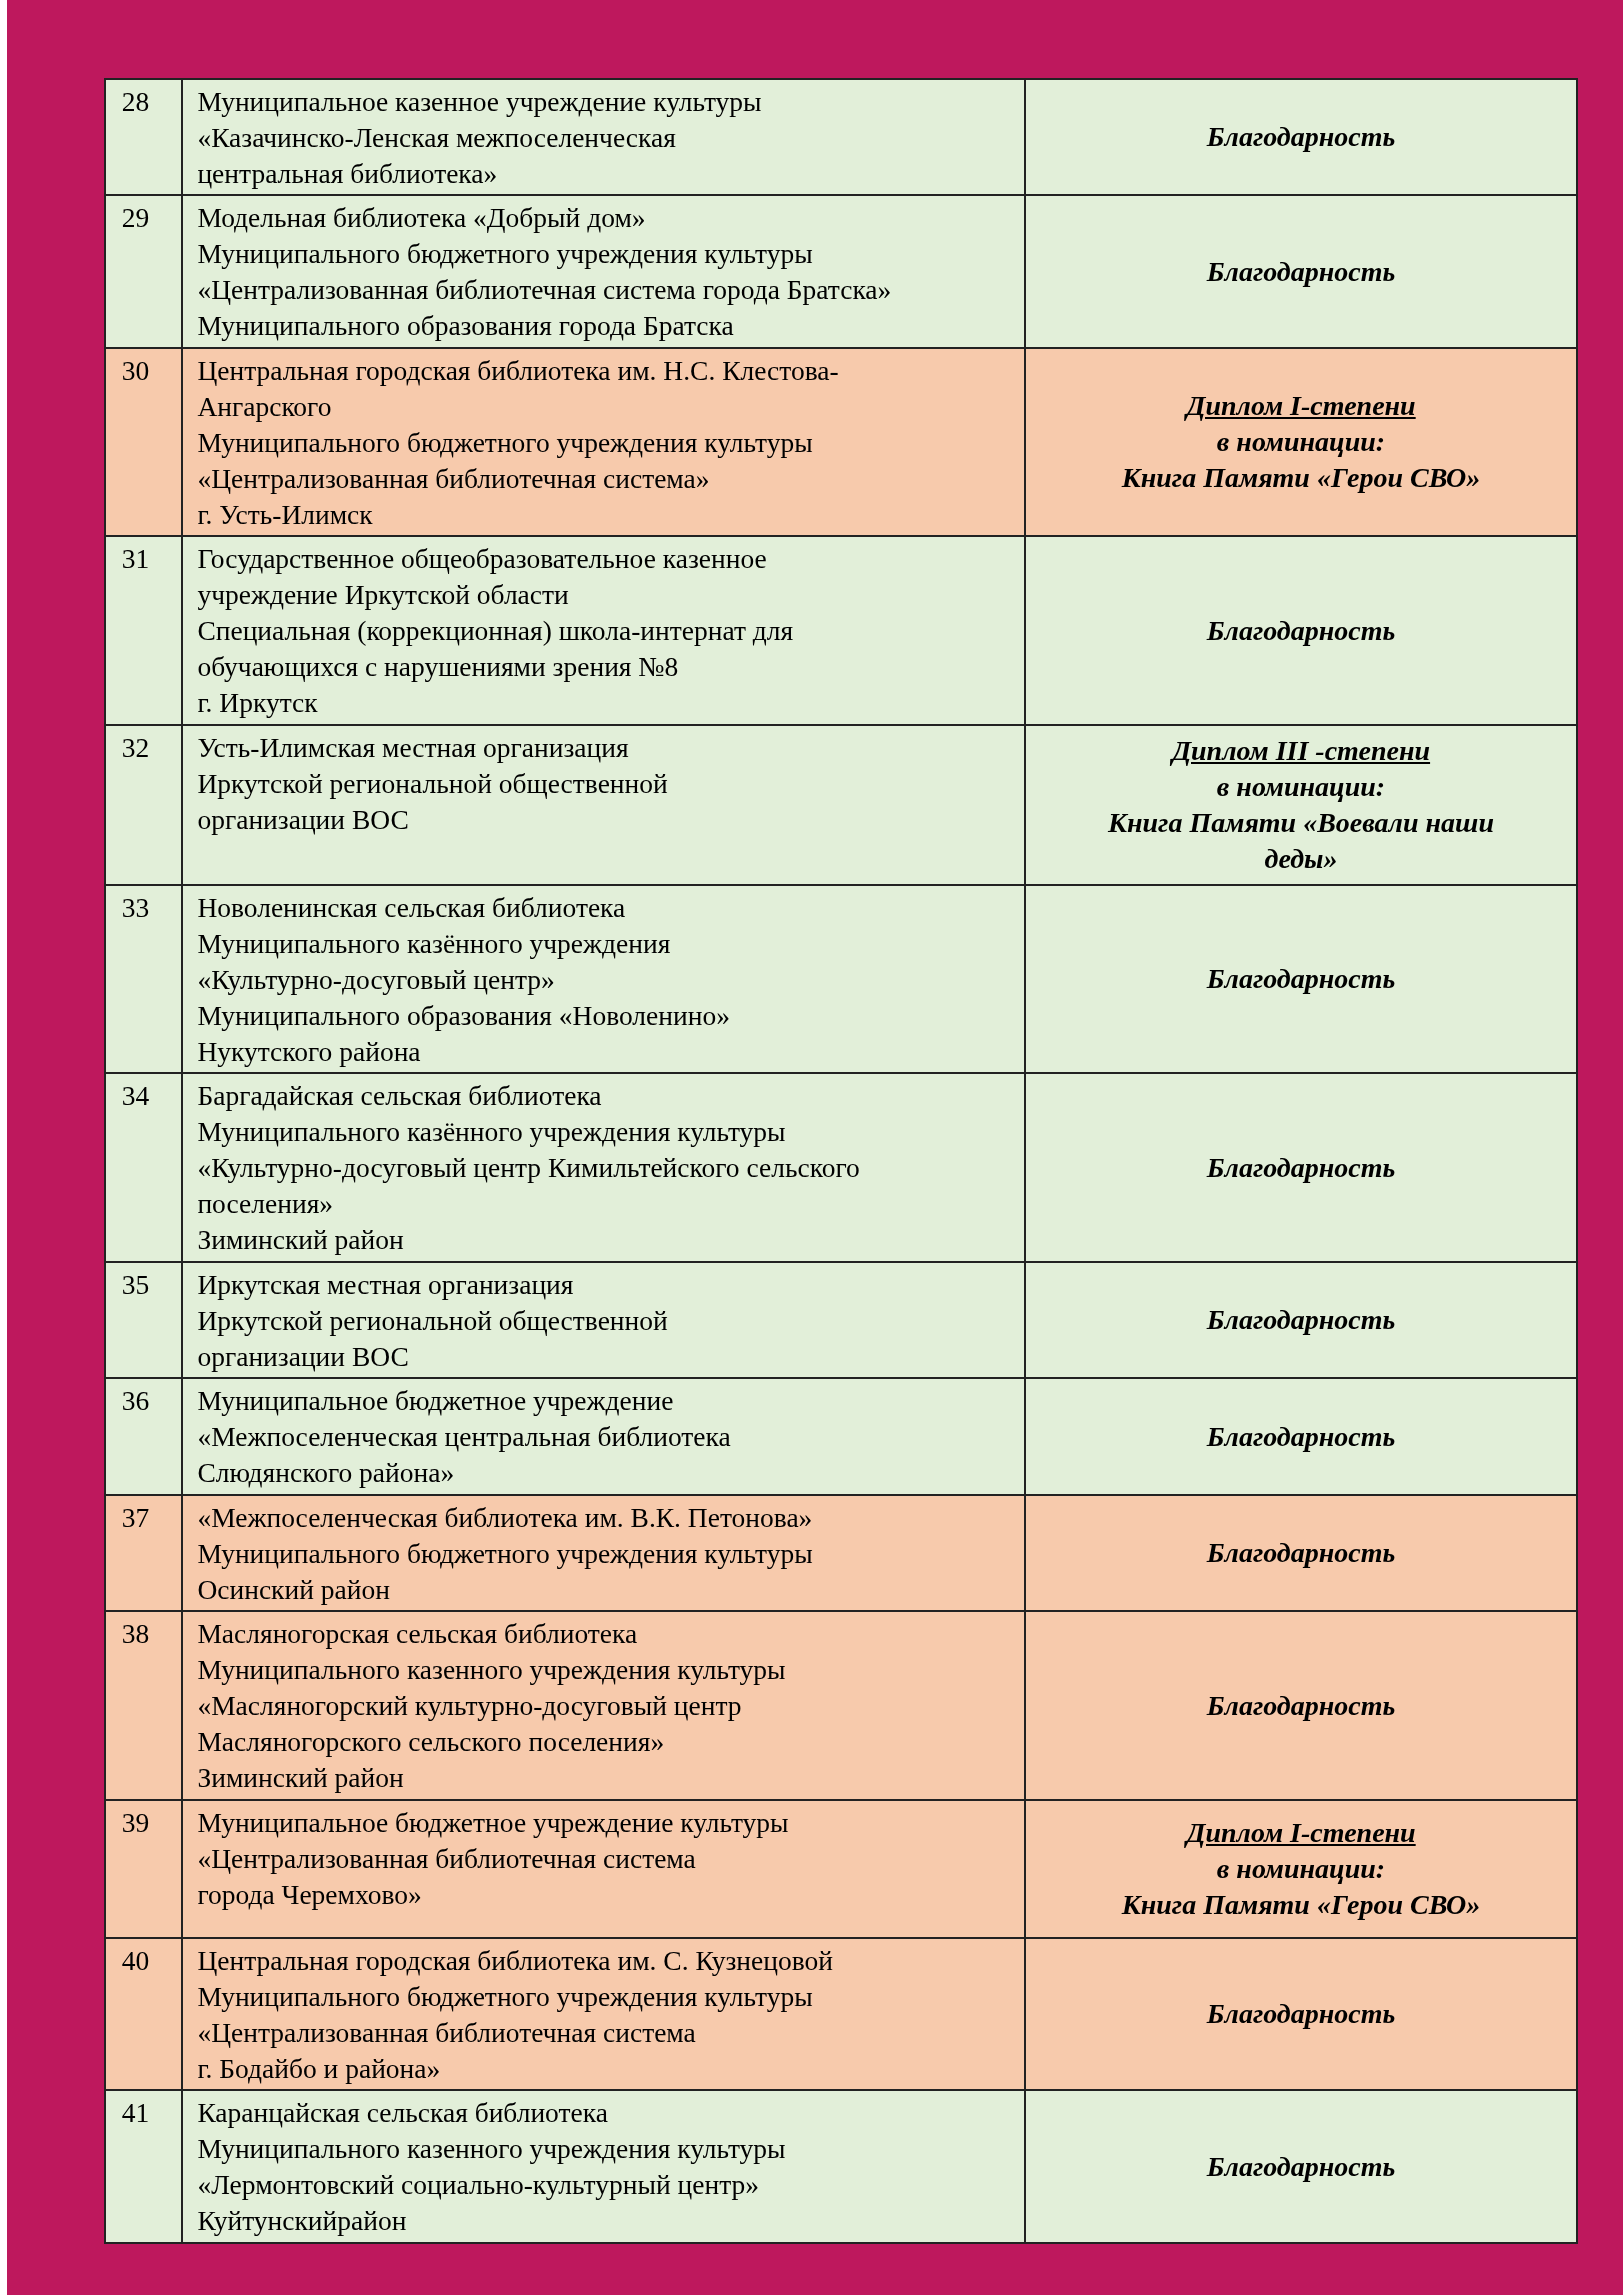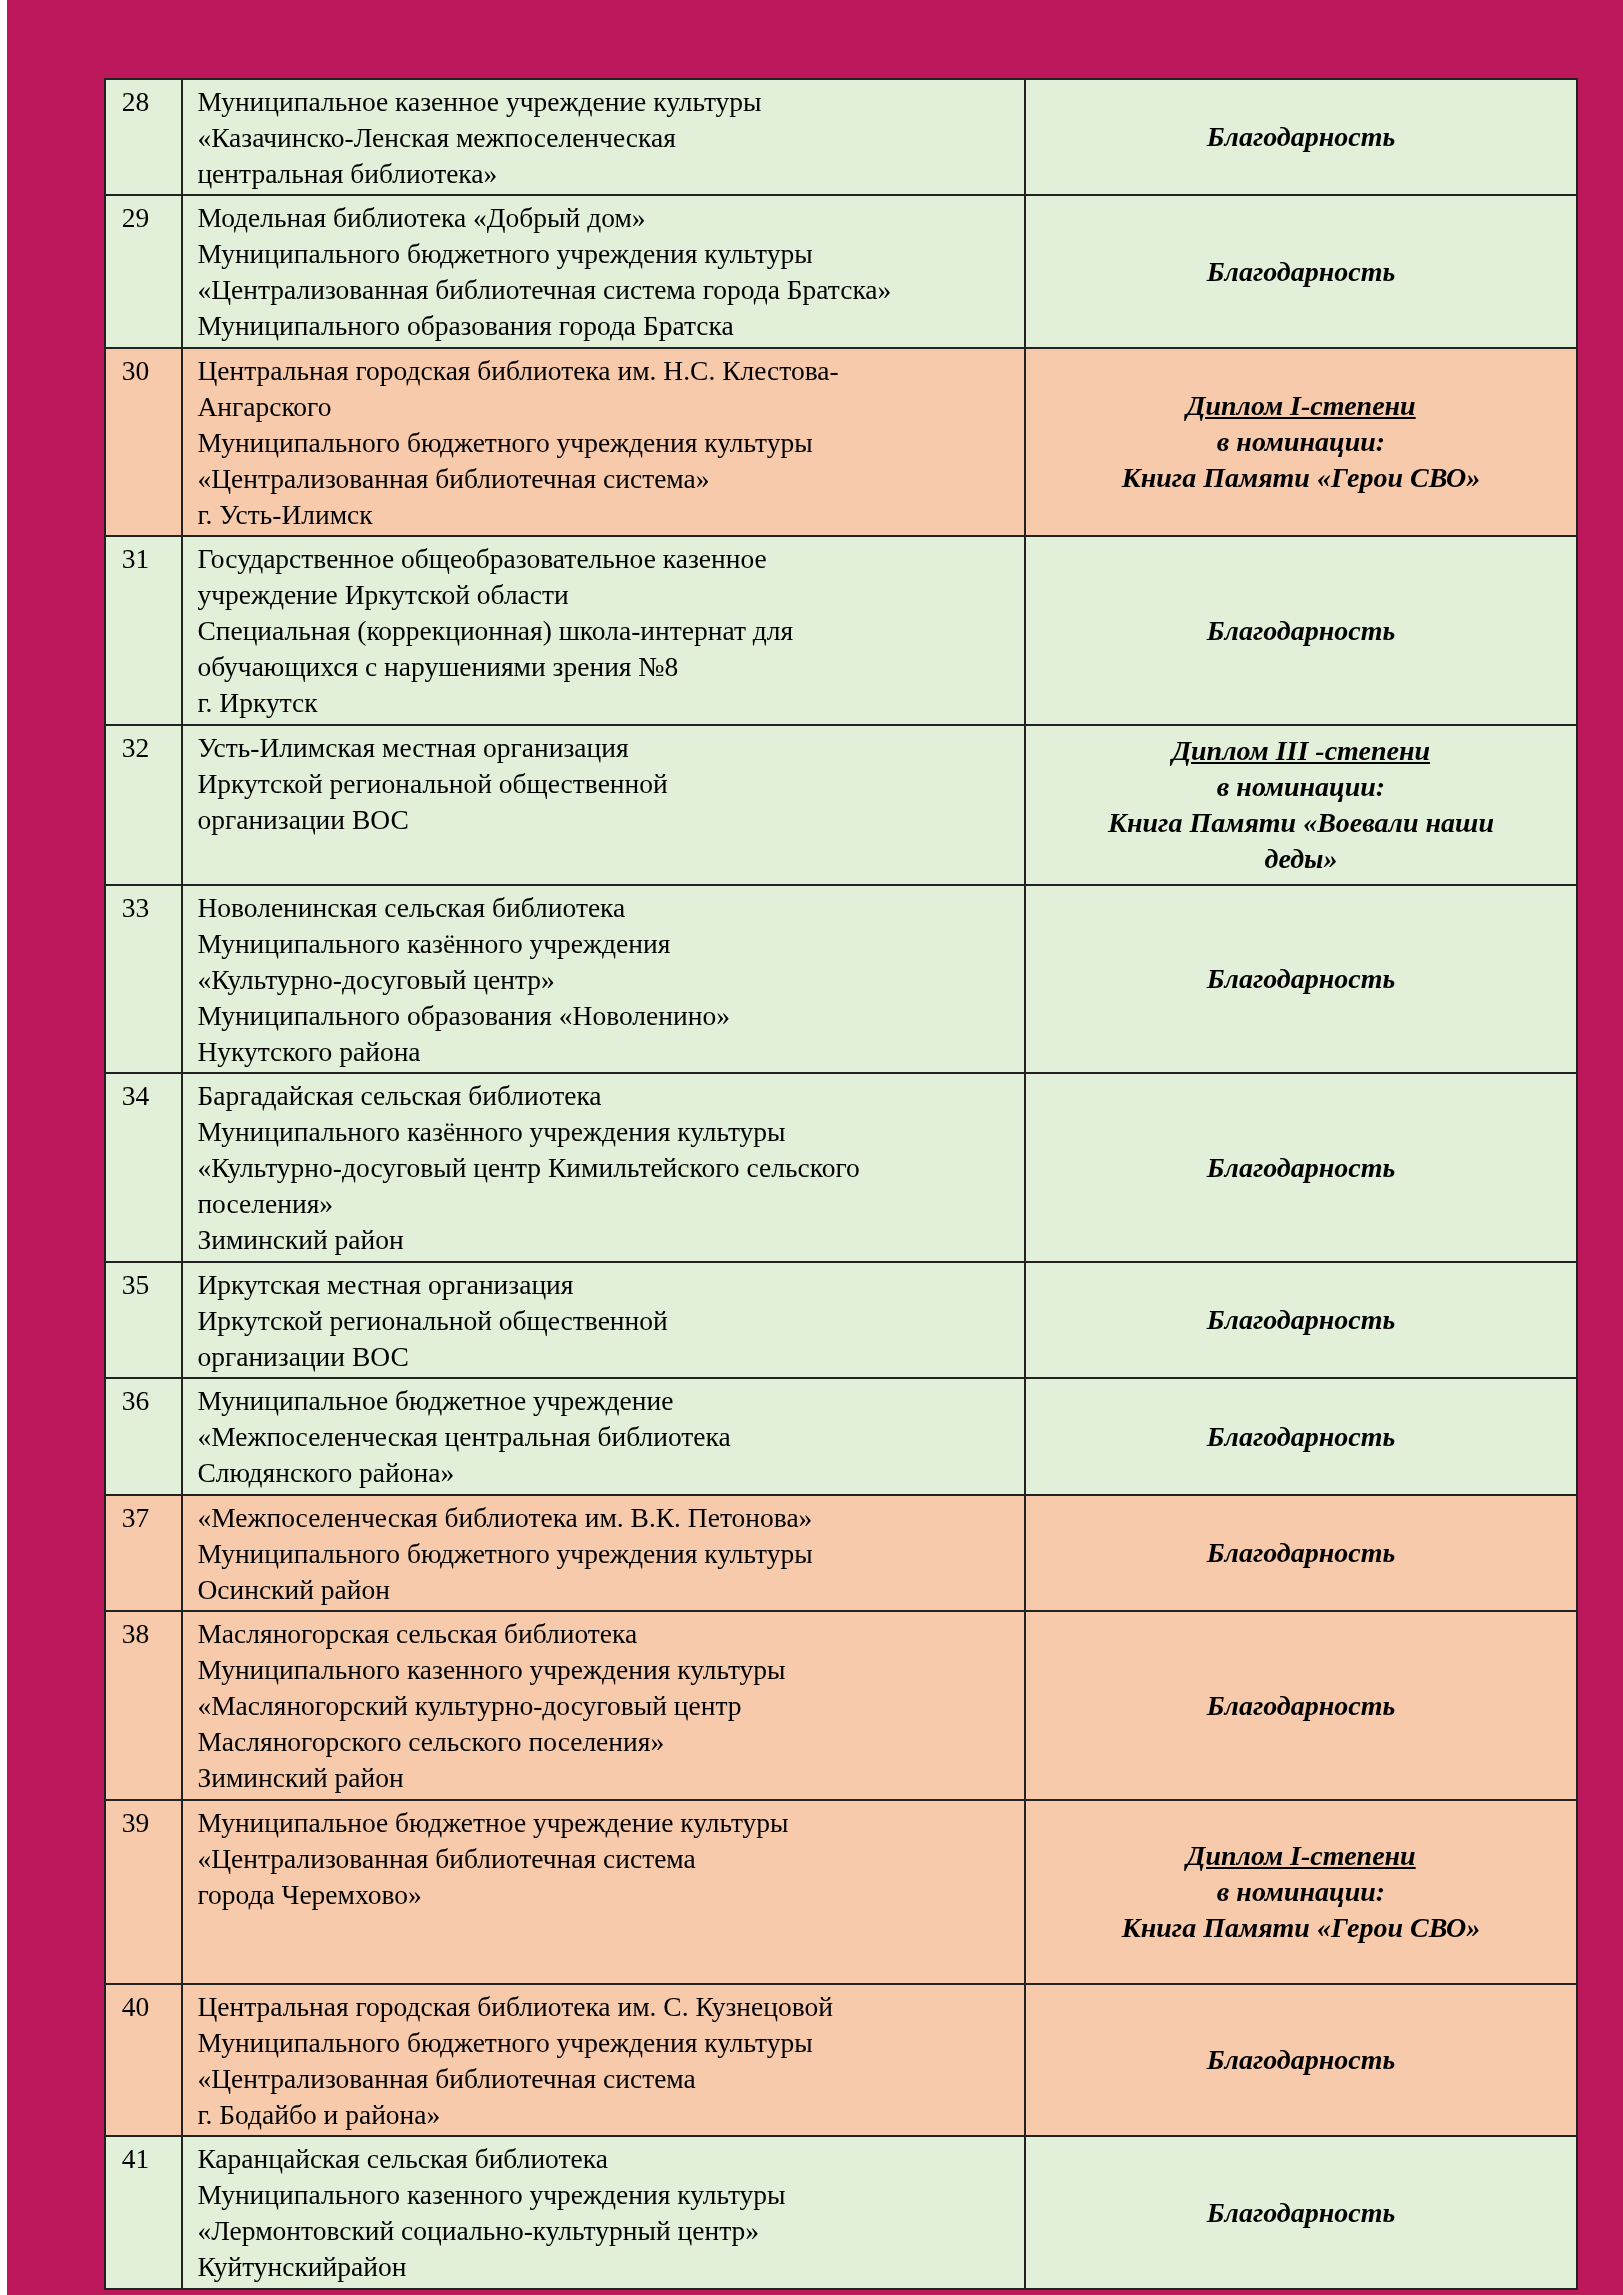--- a/index.html
+++ b/index.html
@@ -177,21 +177,21 @@
 «Масляногорский культурно-досуговый центр
 Масляногорского сельского поселения»
 Зиминский район</td>
     <td class="award">
       <div class="award-inner">
               <span class="line">Благодарность</span>
             </div>
     </td>
   </tr>
 
-  <tr class="peach" style="height: 184px;">
+  <tr class="peach" style="height: 138px;">
     <td class="num">39</td>
     <td class="name">Муниципальное бюджетное учреждение культуры
 «Централизованная библиотечная система
 города Черемхово»</td>
     <td class="award">
       <div class="award-inner">
               <span class="line award-title">Диплом I-степени</span>
               <span class="line">в номинации:</span>
               <span class="line">Книга Памяти «Герои СВО»</span>
             </div>

